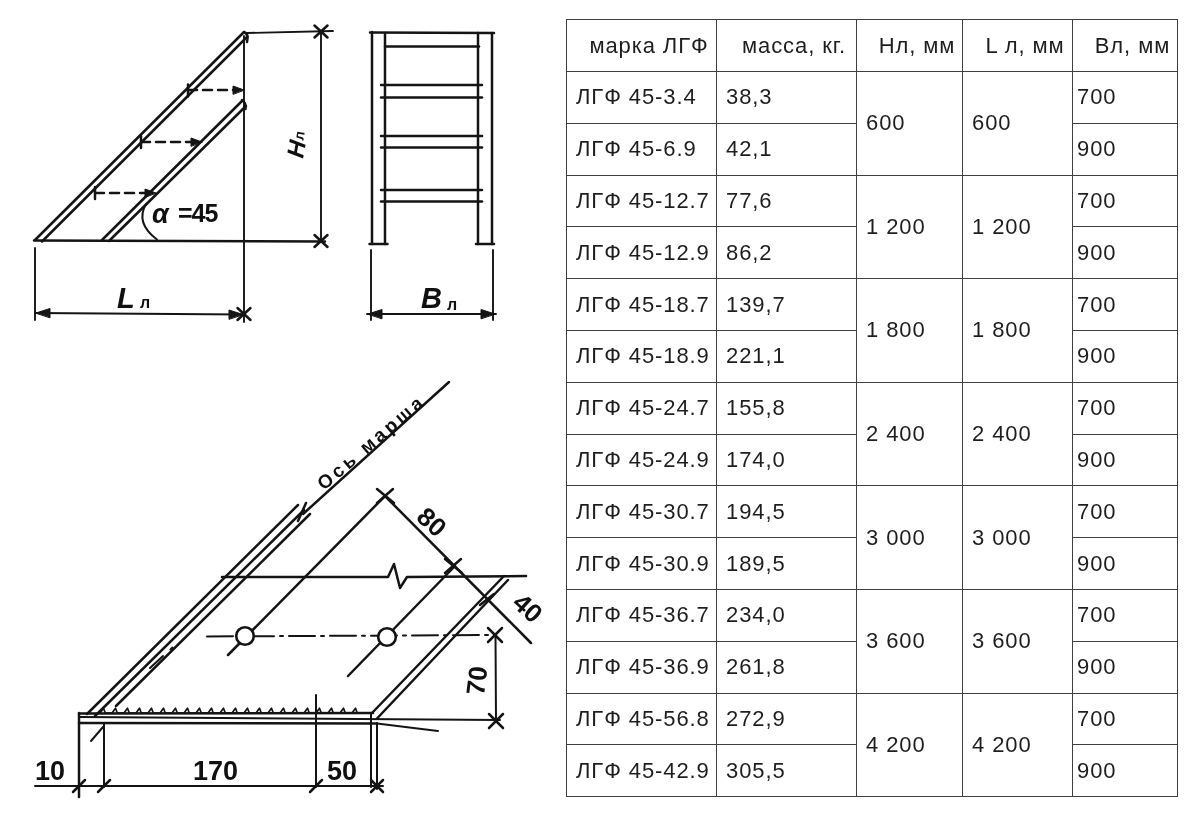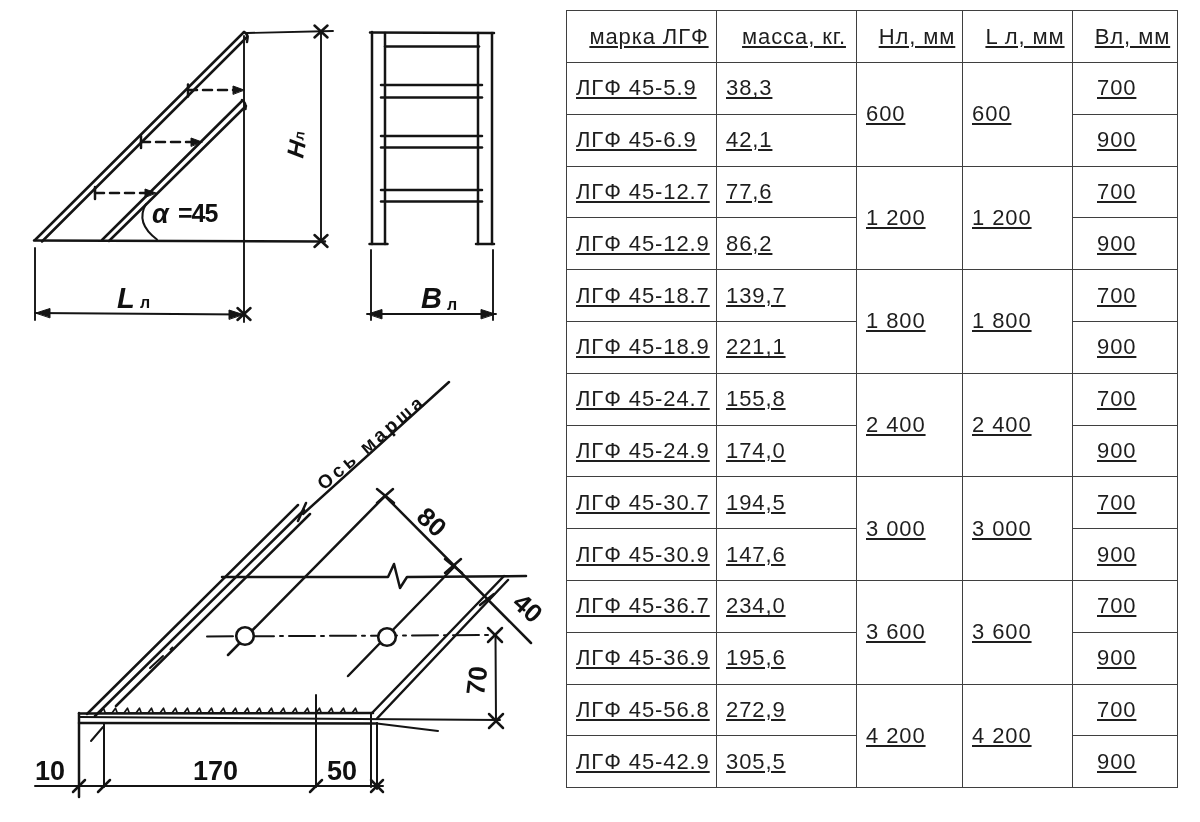--- a/index.html
+++ b/index.html
@@ -1,23 +1,23 @@
 <!DOCTYPE html>
 <html><head>
 <meta charset="utf-8">
 <style>
   html,body{margin:0;padding:0;background:#ffffff;}
   body{width:1200px;height:822px;font-family:"Liberation Sans",sans-serif;}
   #wrap{position:relative;width:1200px;height:822px;overflow:hidden;background:#fff;}
   #draw{position:absolute;left:0;top:0;}
-  table.t{position:absolute;left:566px;top:10px;border-collapse:collapse;table-layout:fixed;
-    color:#1e1e1e;font-size:22px;letter-spacing:0.9px;text-decoration:underline;}
+  table.t{position:absolute;left:566px;top:19px;border-collapse:collapse;table-layout:fixed;
+    color:#1e1e1e;font-size:22px;letter-spacing:0.9px;}
   .t td{border:1.5px solid #3f3f3f;padding:0 0 0 9px;white-space:nowrap;overflow:hidden;}
   .t td.h{text-align:center;padding-left:15px;}
-  .t td.v5{padding-left:24px;}
+  .t td.v5{padding-left:4px;}
 </style>
 </head>
 <body>
 <div id="wrap">
 
 <svg id="draw" width="560" height="822" viewBox="0 0 560 822" fill="none" stroke="#141414" stroke-width="2.5" stroke-linecap="round" stroke-linejoin="round">
 
 <g id="band1">
   <path d="M35,240 L244,32"></path>
   <path d="M42,241.5 L247.5,36.5"></path>
@@ -256,21 +256,21 @@
 <tbody>
         <tr style="height:52px">
           <td class="h">марка ЛГФ</td>
           <td class="h">масса, кг.</td>
           <td class="h">Нл, мм</td>
           <td class="h">L л, мм</td>
           <td class="h">Вл, мм</td>
         </tr>
 
 <tr style="height:51.8px">
-          <td>ЛГФ 45-5.9</td>
+          <td>ЛГФ 45-3.4</td>
           <td>38,3</td>
           <td rowspan="2">600</td>
           <td rowspan="2">600</td>
           <td class="v5">700</td>
         </tr>
 <tr style="height:51.8px">
           <td>ЛГФ 45-6.9</td>
           <td>42,1</td>
           <td class="v5">900</td>
         </tr>
@@ -312,33 +312,33 @@
         </tr>
 <tr style="height:51.8px">
           <td>ЛГФ 45-30.7</td>
           <td>194,5</td>
           <td rowspan="2">3 000</td>
           <td rowspan="2">3 000</td>
           <td class="v5">700</td>
         </tr>
 <tr style="height:51.8px">
           <td>ЛГФ 45-30.9</td>
-          <td>147,6</td>
+          <td>189,5</td>
           <td class="v5">900</td>
         </tr>
 <tr style="height:51.8px">
           <td>ЛГФ 45-36.7</td>
           <td>234,0</td>
           <td rowspan="2">3 600</td>
           <td rowspan="2">3 600</td>
           <td class="v5">700</td>
         </tr>
 <tr style="height:51.8px">
           <td>ЛГФ 45-36.9</td>
-          <td>195,6</td>
+          <td>261,8</td>
           <td class="v5">900</td>
         </tr>
 <tr style="height:51.8px">
           <td>ЛГФ 45-56.8</td>
           <td>272,9</td>
           <td rowspan="2">4 200</td>
           <td rowspan="2">4 200</td>
           <td class="v5">700</td>
         </tr>
 <tr style="height:51.8px">

